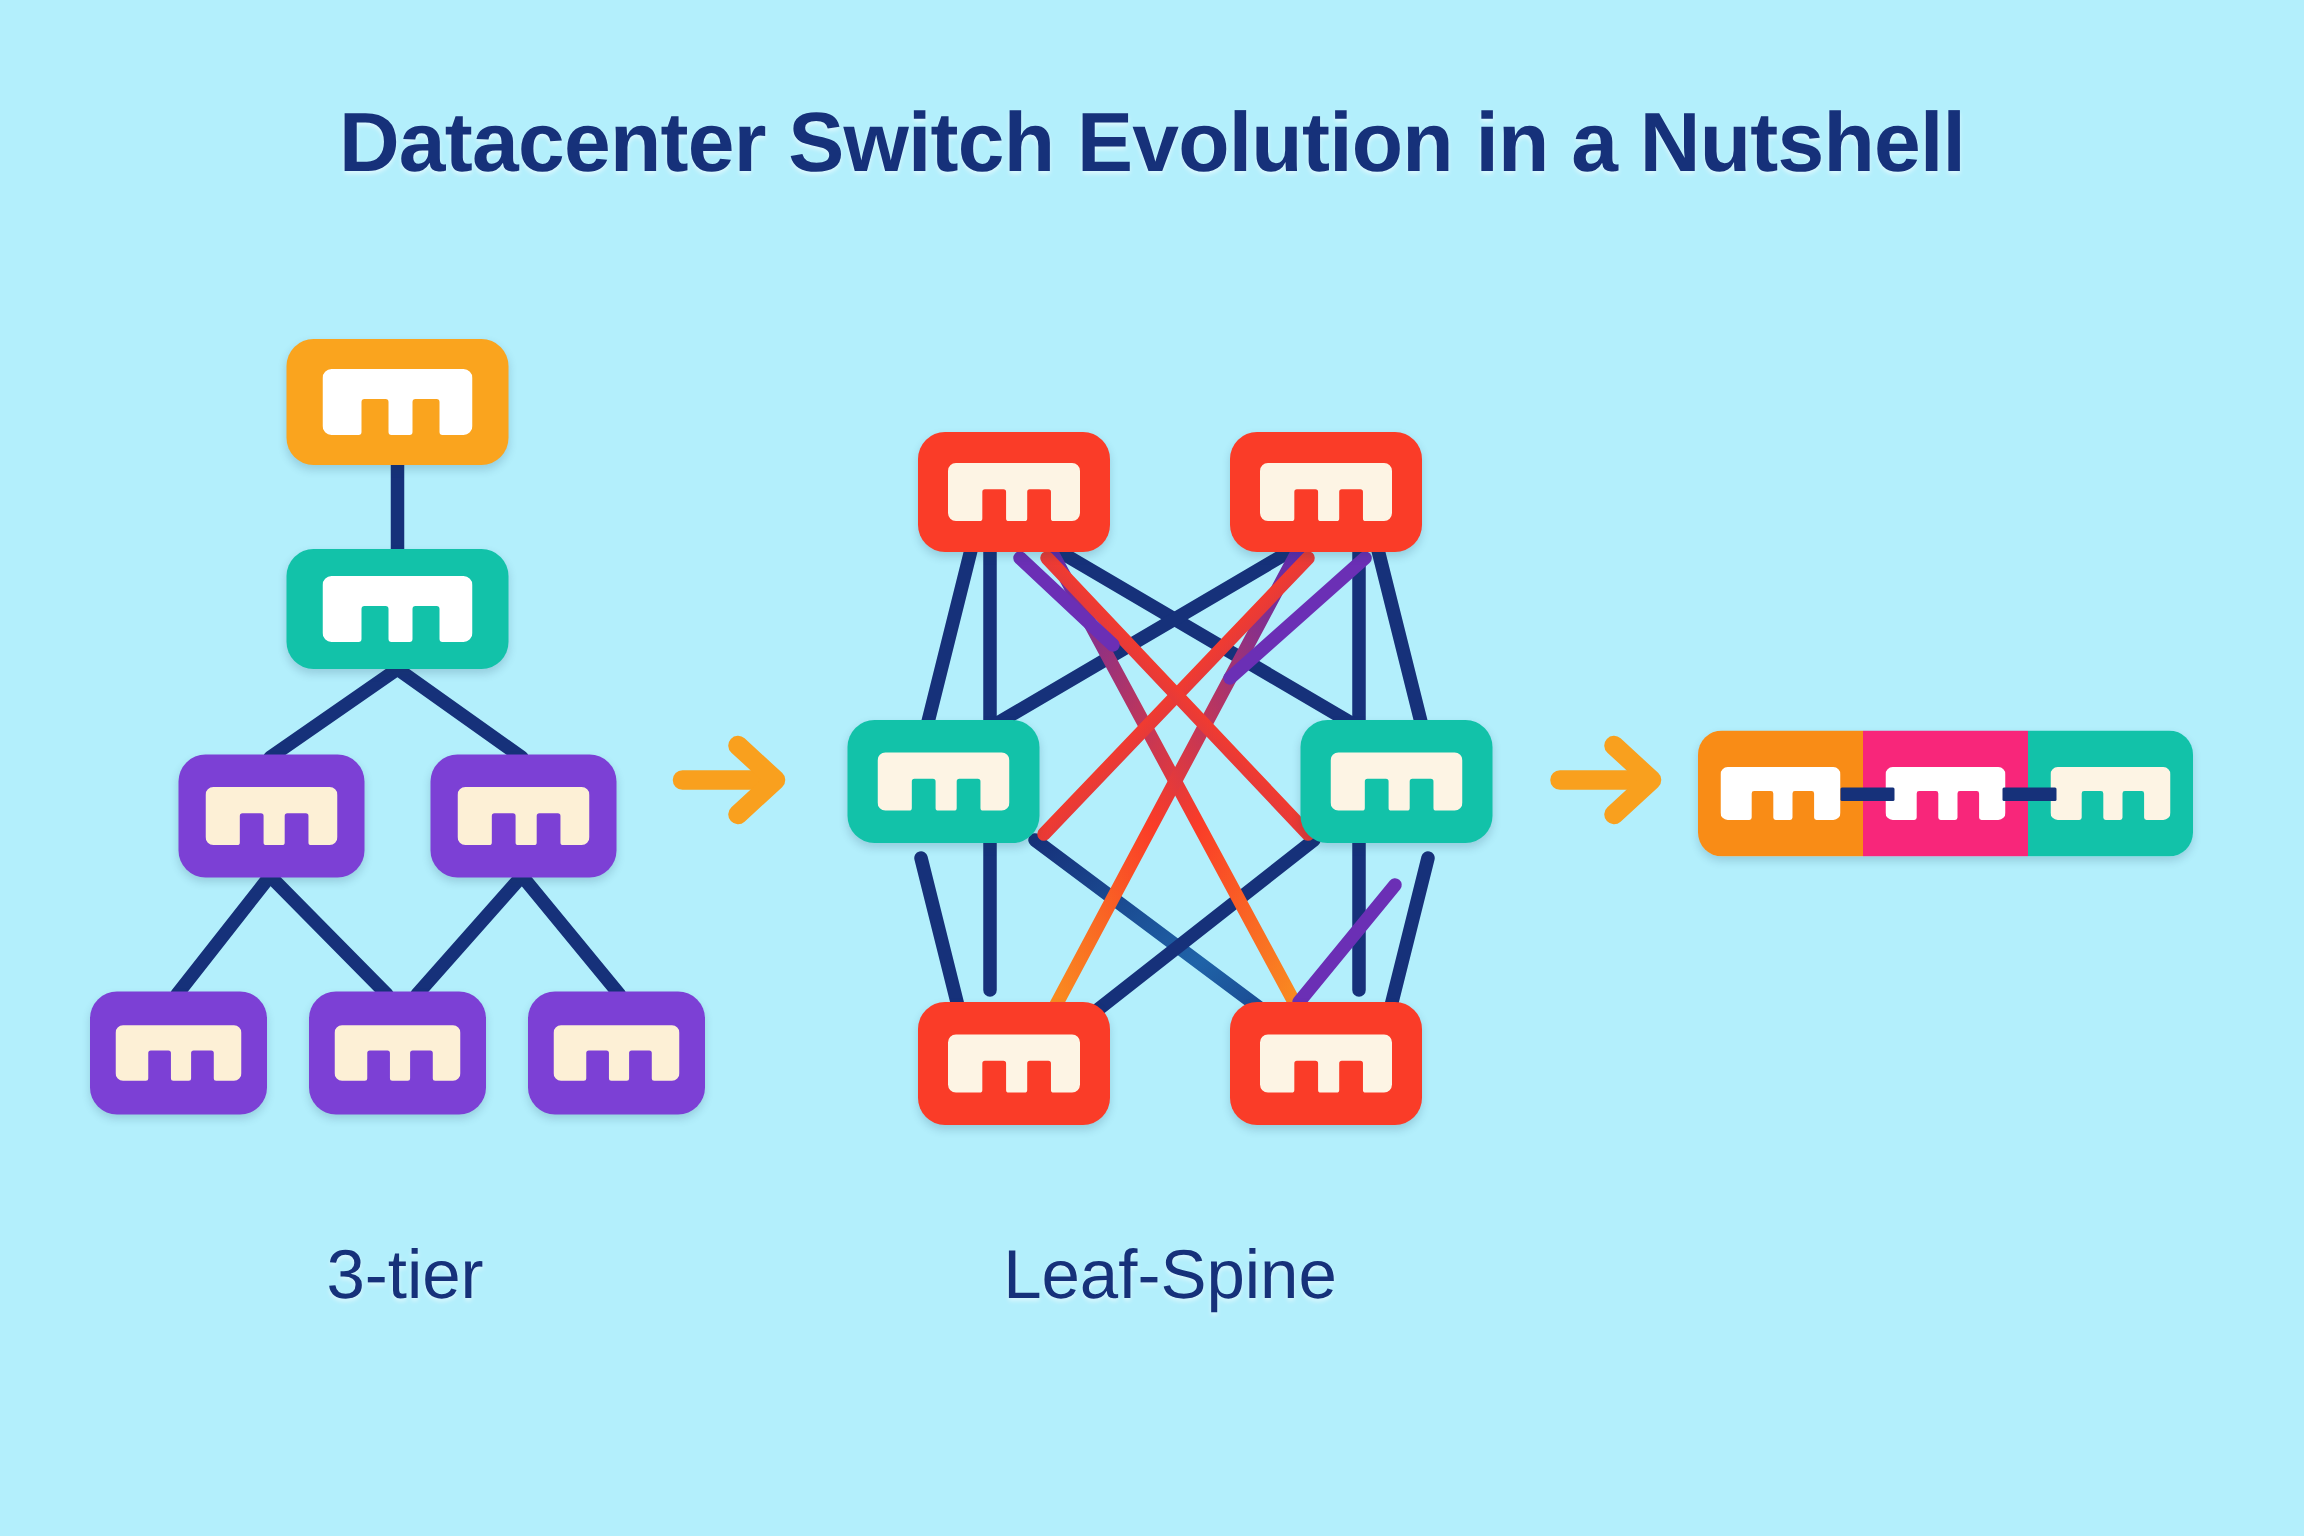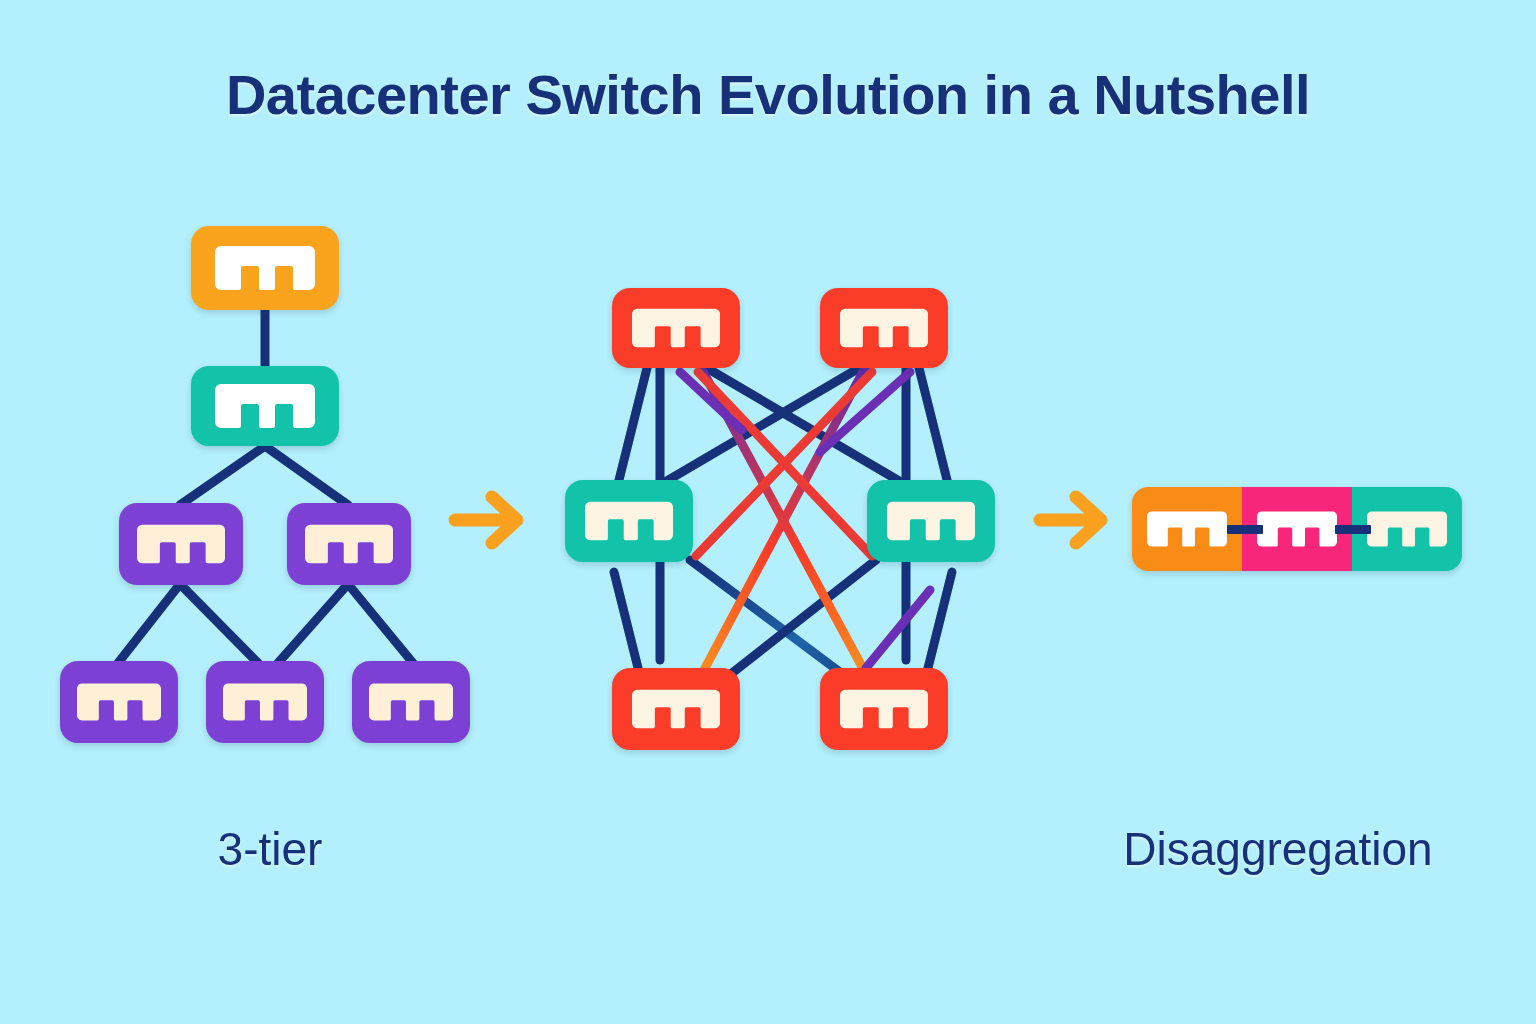--- a/index.html
+++ b/index.html
@@ -303,16 +303,16 @@
       <svg class="sw-icon" width="80" height="36" viewBox="0 0 100 44">
         <path fill="#fdf4e4" d="M6,0 H94 A6,6 0 0 1 100,6 V38 A6,6 0 0 1 94,44 H80 A2,2 0 0 1 78,42 V22 A2,2 0 0 0 76,20 H62 A2,2 0 0 0 60,22 V42 A2,2 0 0 1 58,44 H46 A2,2 0 0 1 44,42 V22 A2,2 0 0 0 42,20 H28 A2,2 0 0 0 26,22 V42 A2,2 0 0 1 24,44 H6 A6,6 0 0 1 0,38 V6 A6,6 0 0 1 6,0 Z"></path>
       </svg>
     </div>
   </div>
   <div class="disagg-conn" id="disagg-conn-1"></div>
   <div class="disagg-conn" id="disagg-conn-2"></div>
 
   <div class="caption" id="caption-3tier">3-tier</div>
 
-
-  <div class="caption" id="caption-disagg">Disaggregation</div>
+  <div class="caption" id="caption-leaf">Leaf-Spine</div>
+
 
 </div>
 
 </body></html>

